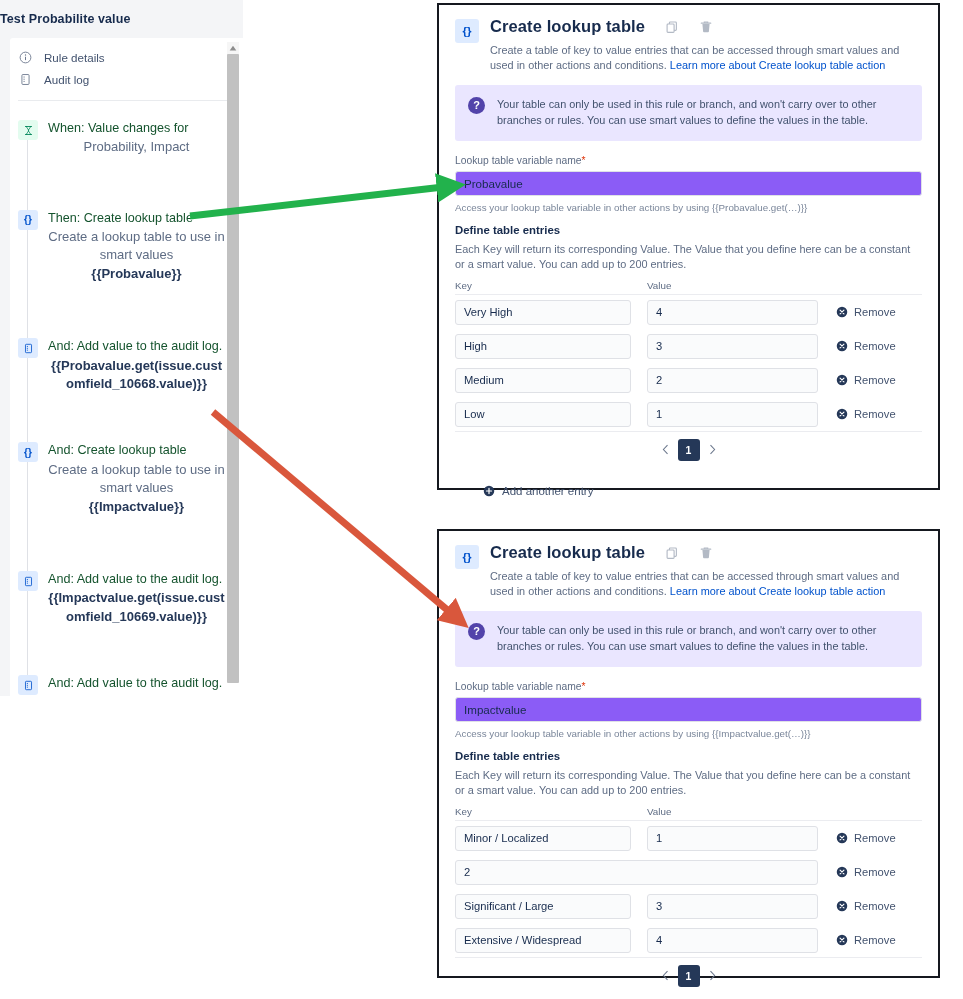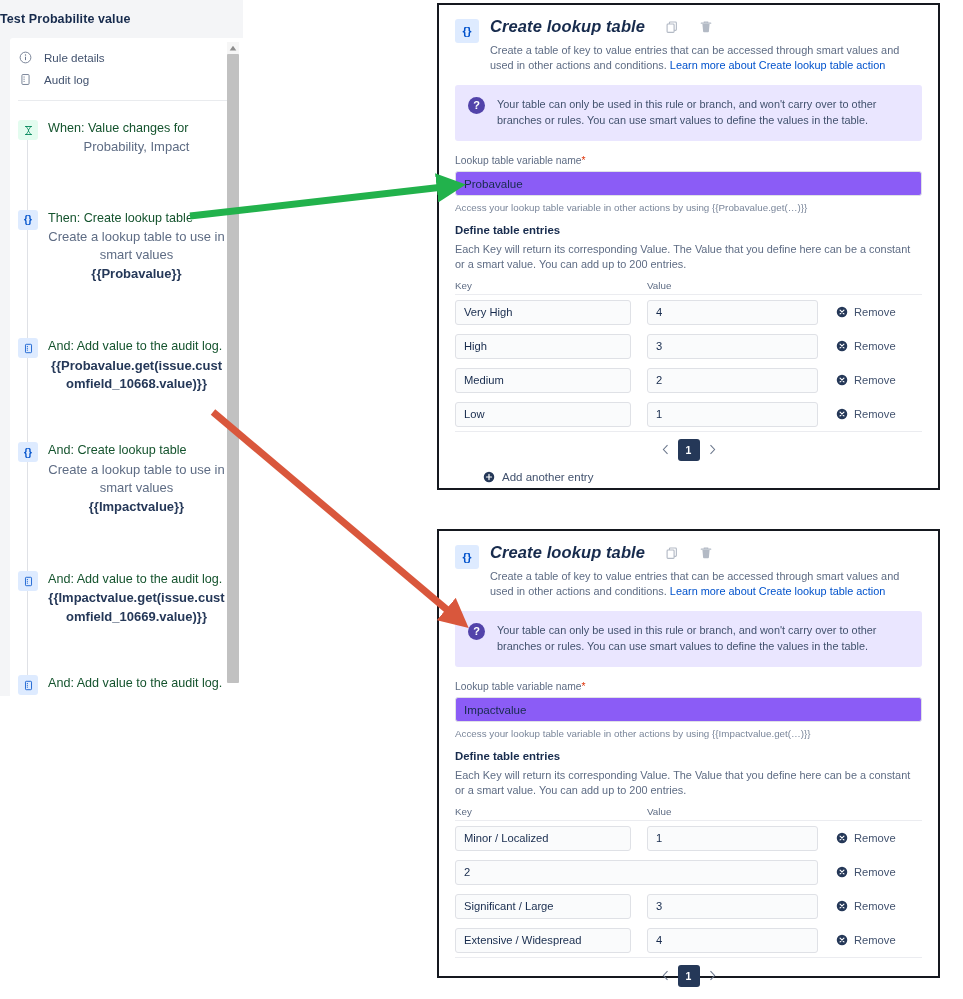--- a/index.html
+++ b/index.html
@@ -96,21 +96,21 @@
 
   .panel-inner { padding: 12px 16px 10px 16px; }
   .panel-head { display:flex; align-items:flex-start; gap: 11px; }
   .head-badge {
     flex:0 0 24px; width:24px; height:24px; border-radius:3px;
     background:#deebff; color:#0052cc;
     display:flex; align-items:center; justify-content:center;
     font-size: 11.5px; font-weight:700; margin-top:2px;
   }
   .head-main { flex:1 1 auto; min-width:0; }
-  .head-title-row { display:flex; align-items:center; gap: 20px; font-style: italic; }
+  .head-title-row { display:flex; align-items:center; gap: 20px; }
   .head-title { font-size: 16.5px; color:#172b4d; font-weight:600; letter-spacing:.1px;}
   .head-ico { color:#b3bac5; display:flex; align-items:center; }
   .head-desc {
     margin-top: 7px; font-size: 10.9px; color:#5e6c84; line-height: 1.42;
   }
   .head-desc a { color:#0052cc; text-decoration:none; }
 
   .note {
     margin-top: 11px; background:#eae6ff; border-radius: 3px;
     padding: 11px 13px 12px 13px;
@@ -160,21 +160,21 @@
   }
   .rm-ico { color:#253858; display:flex; }
   .tbl-foot { border-top:1px solid #ebecf0; padding-top: 7px; }
   .pager { display:flex; align-items:center; justify-content:center; gap: 9px; }
   .pg-arrow { color:#6b778c; font-size: 12px; display:flex; }
   .pg-num {
     width: 22px; height:22px; border-radius:3px; background:#253858; color:#fff;
     font-size:10.5px; display:flex;align-items:center;justify-content:center; font-weight:700;
   }
   .add-entry {
-    margin-top: 10px; margin-left: 28px;
+    margin-top: 24px; margin-left: 28px;
     display:inline-flex; align-items:center; gap:7px;
     font-size: 11.5px; color:#42526e;
   }
   .add-ico { color:#253858; display:flex; }
 
   
   #arrows { position:absolute; left:0; top:0; width:963px; height:999px; pointer-events:none; }
 </style>
 </head>
 <body>

